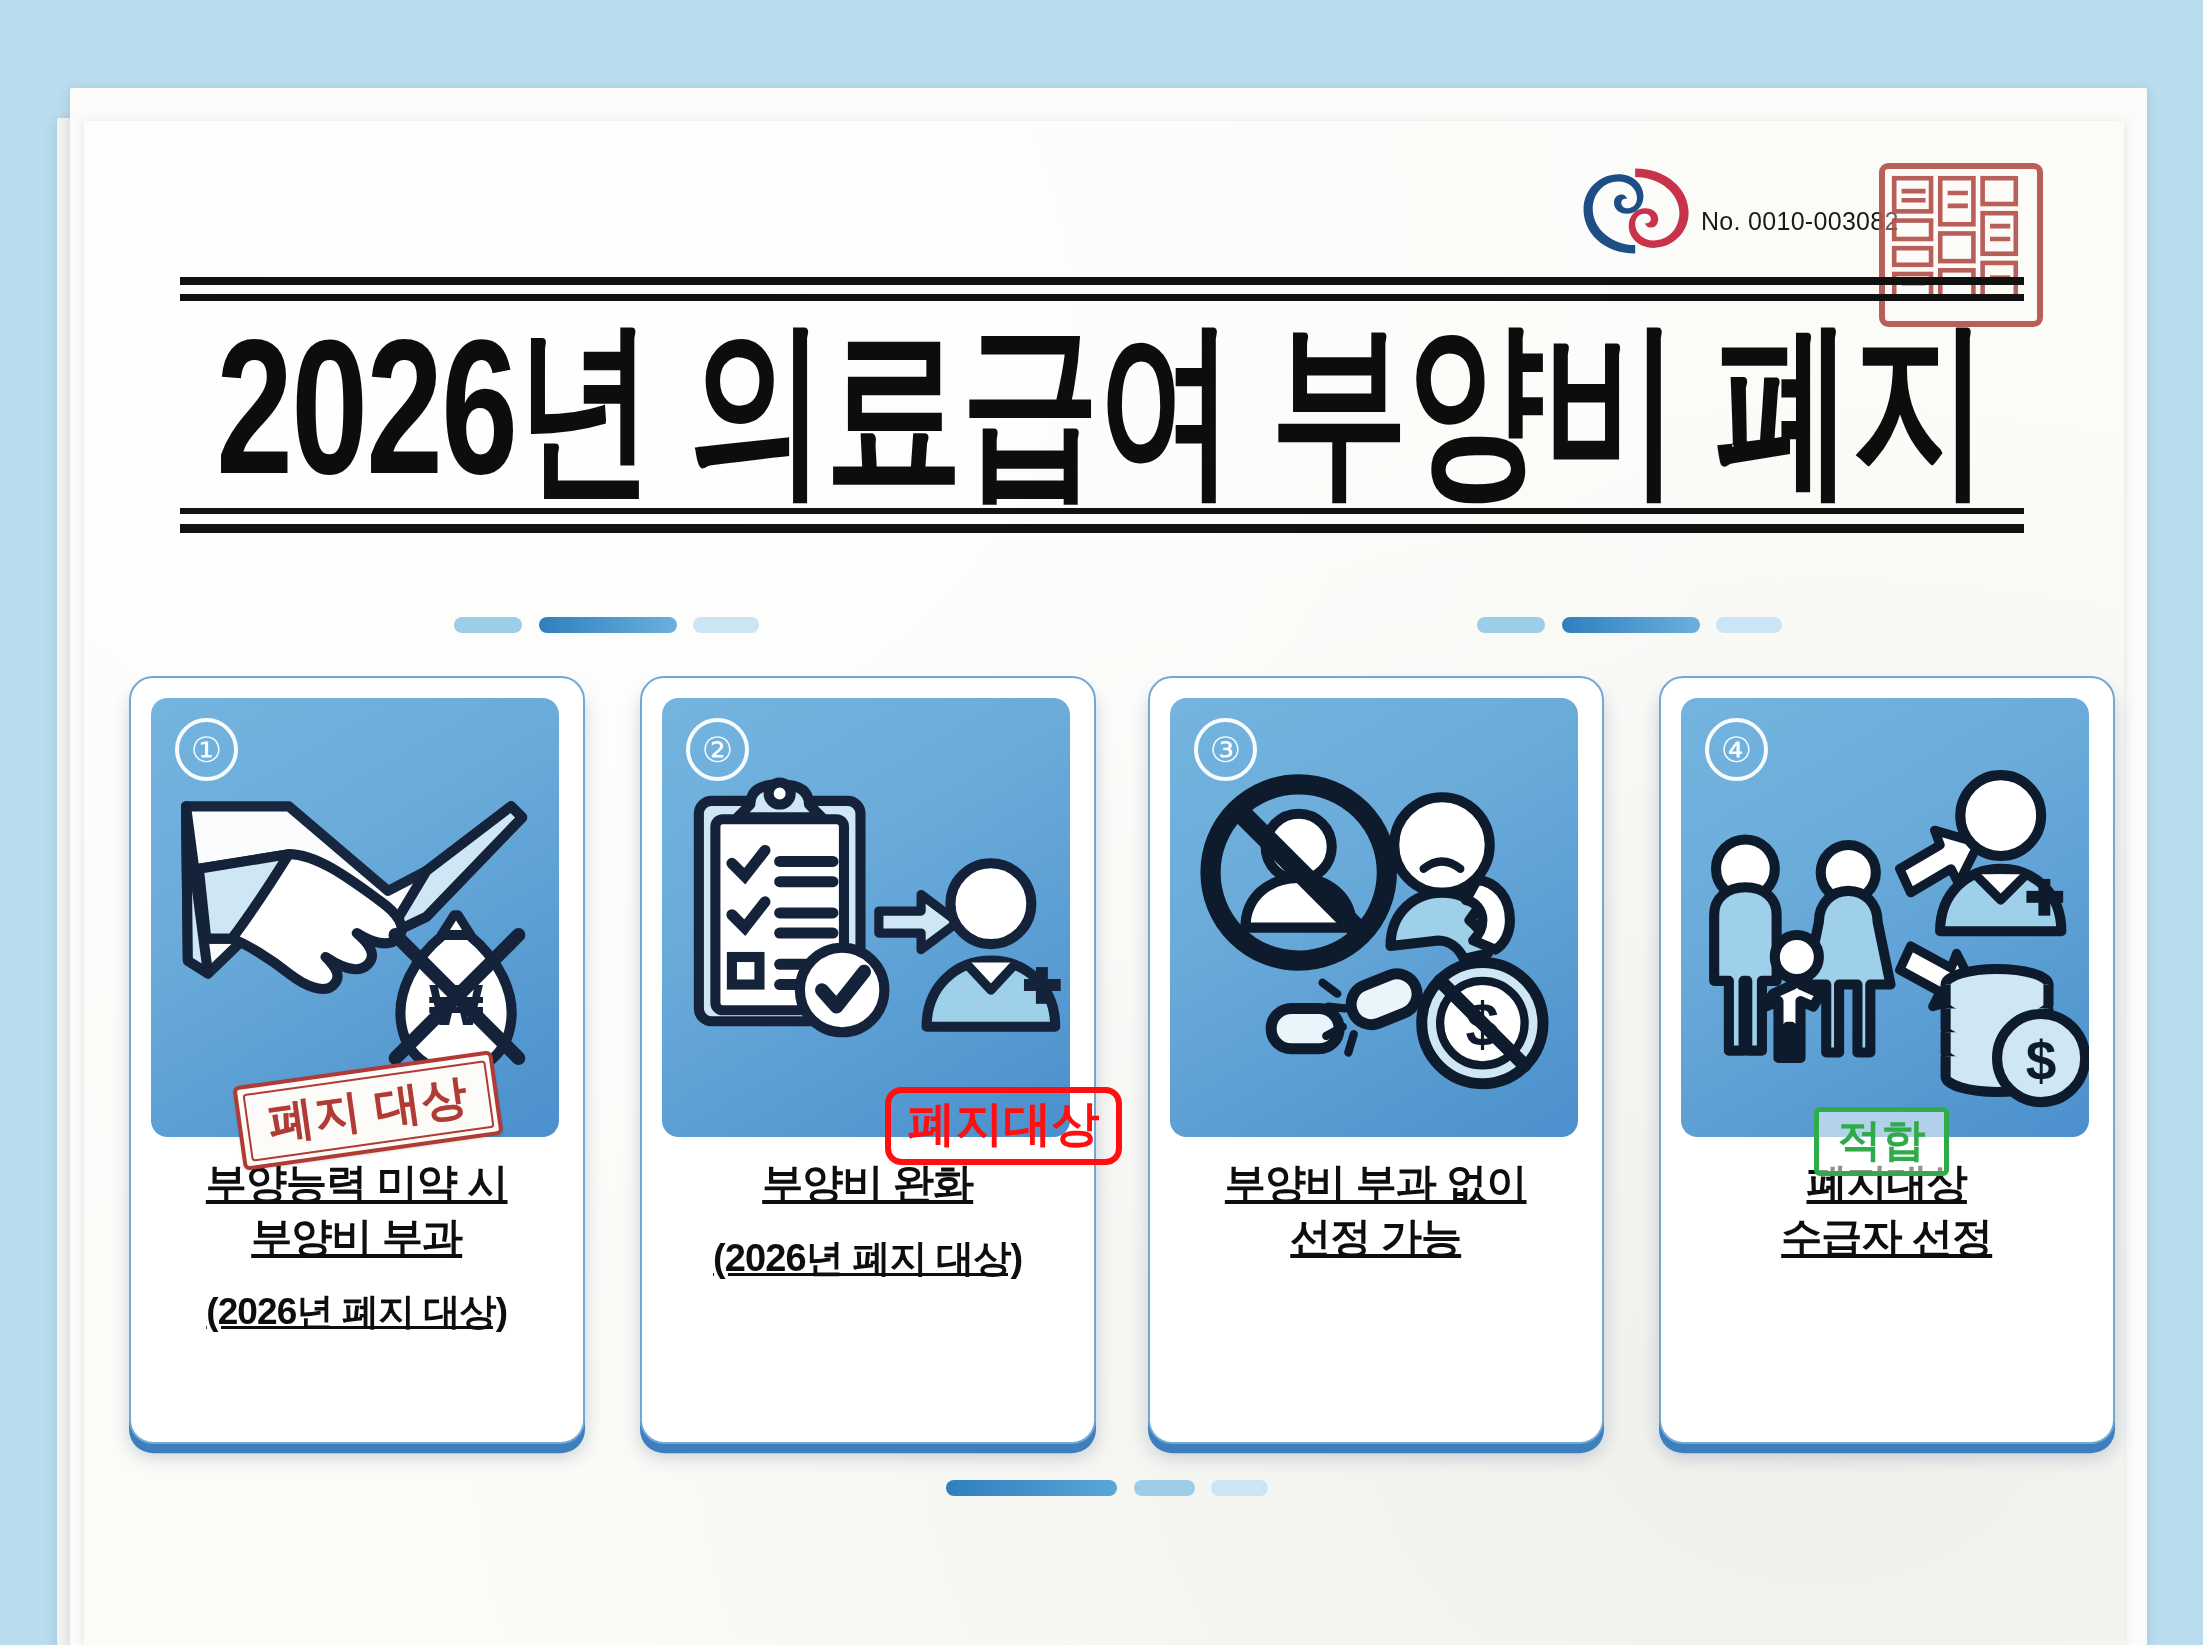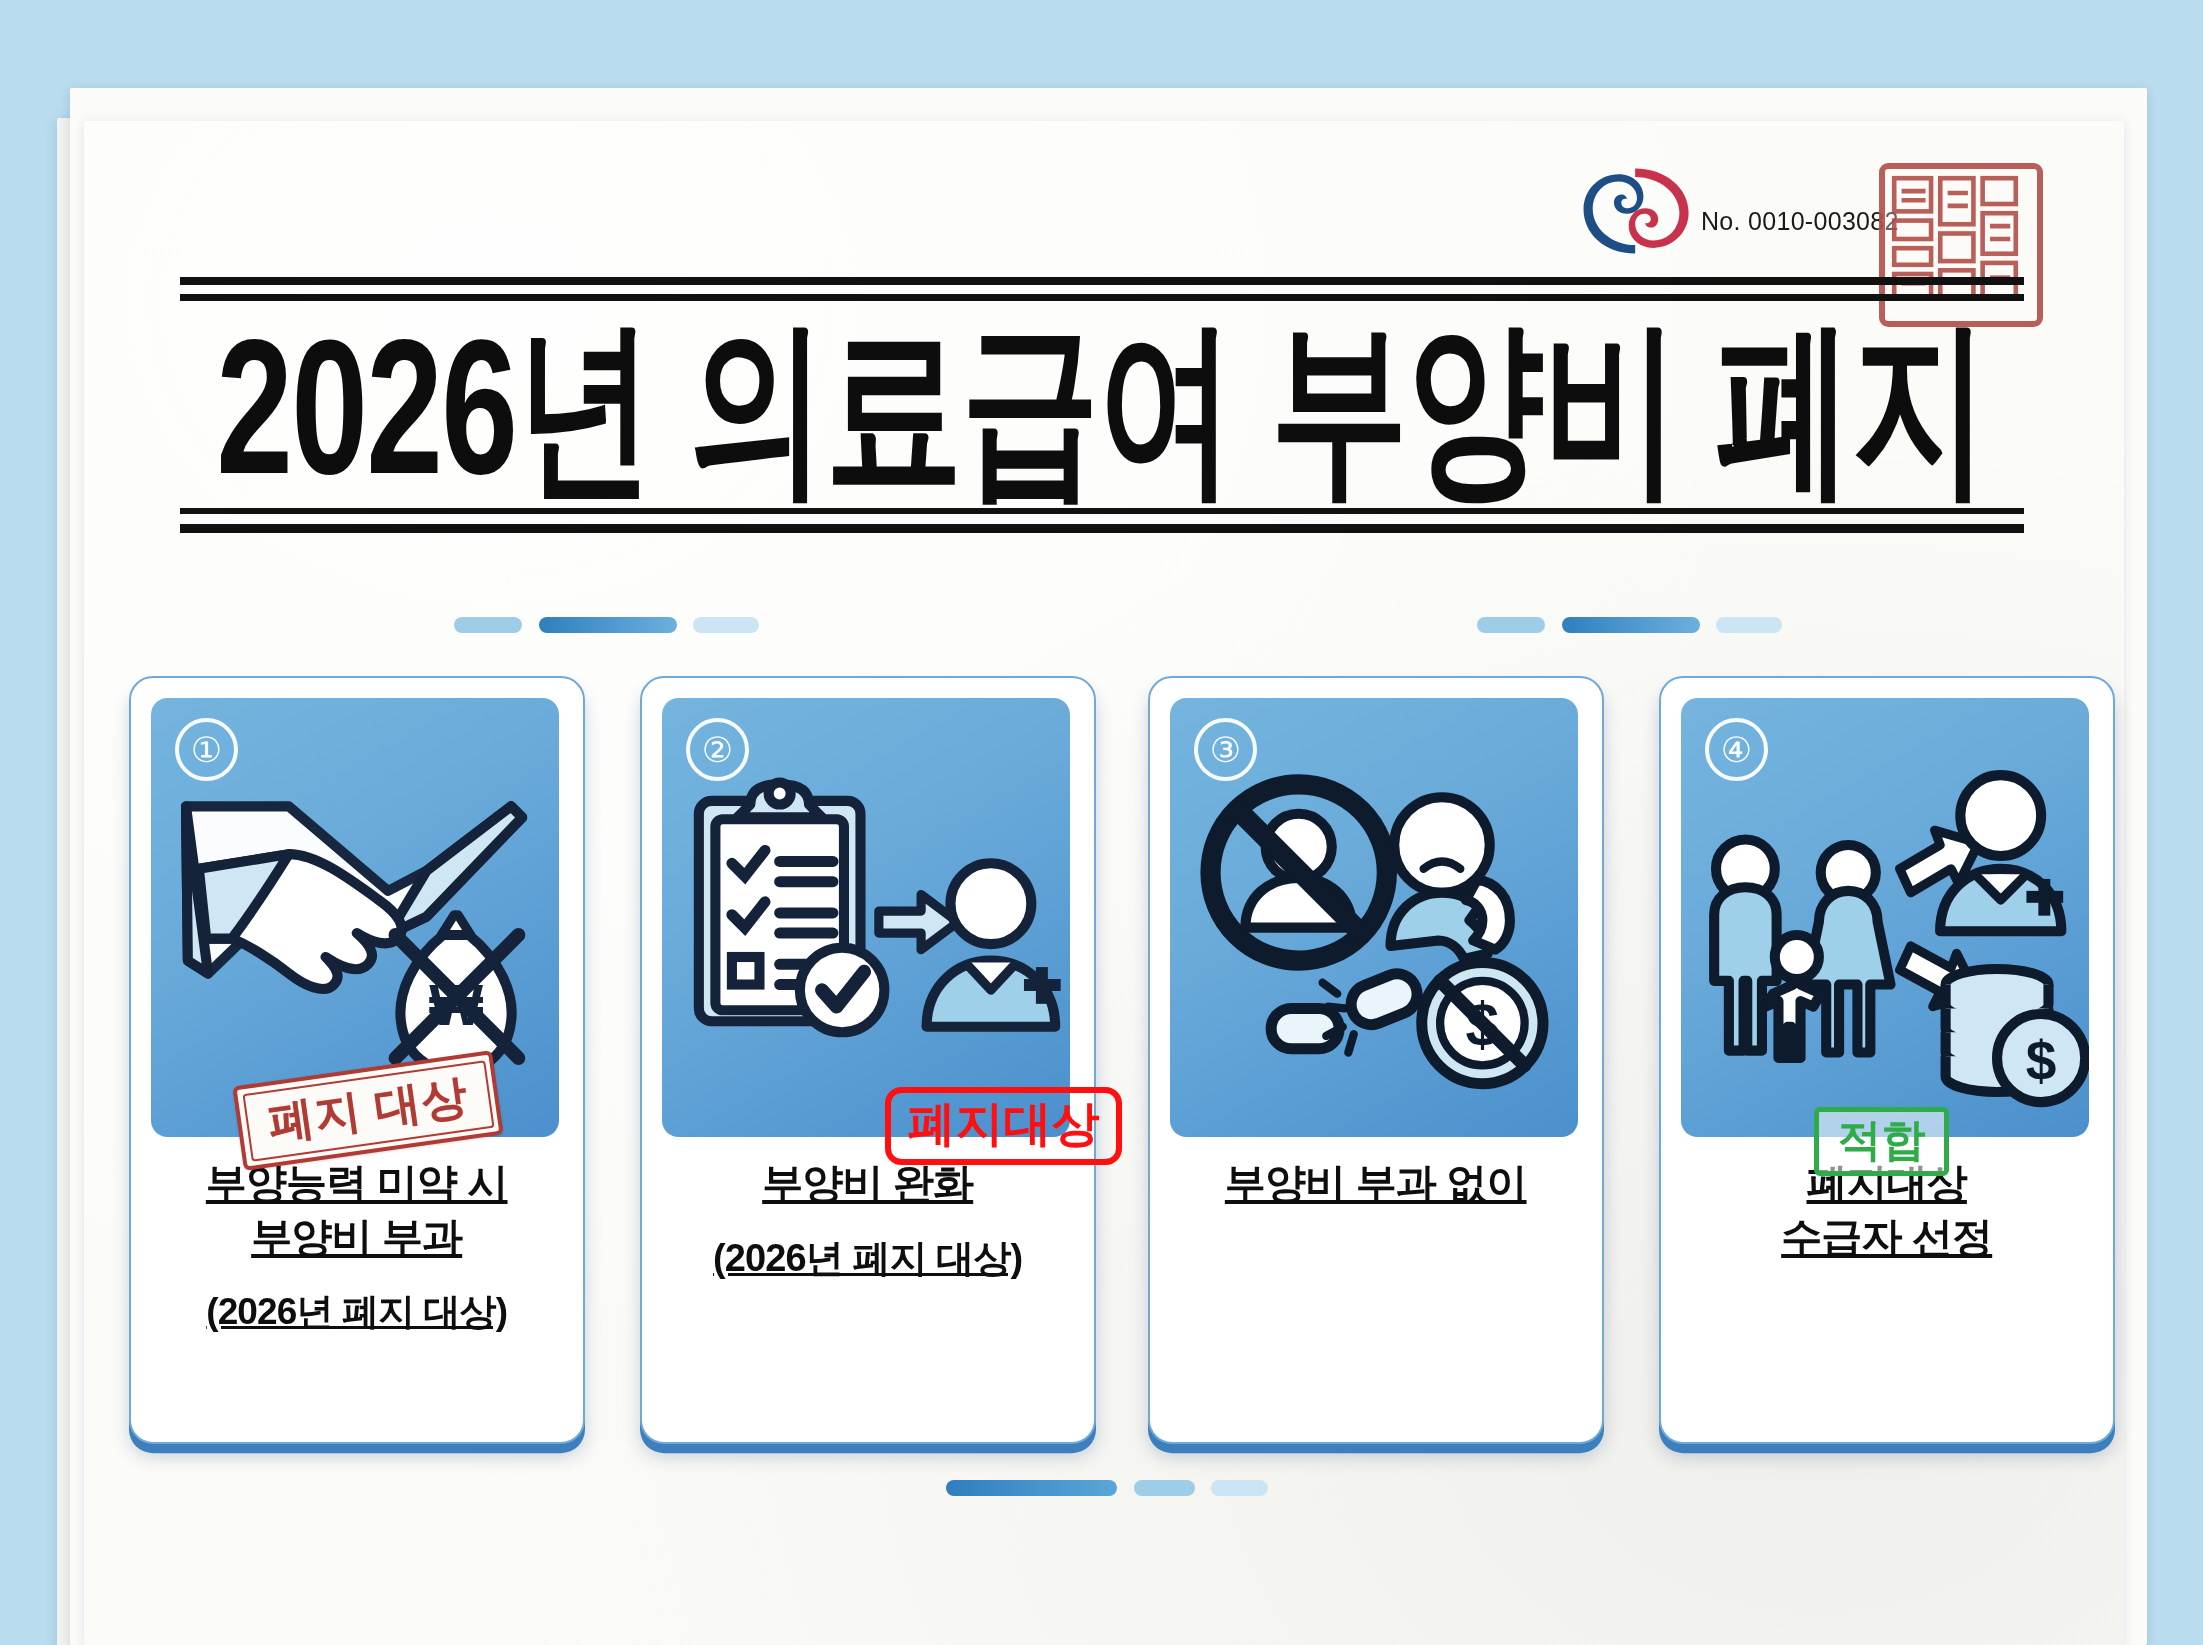--- a/index.html
+++ b/index.html
@@ -308,20 +308,21 @@
             <circle cx="340" cy="354" r="66" fill="#cfe6f5" stroke="#0d1b2c" stroke-width="12"></circle>
             <circle cx="340" cy="354" r="46" fill="#ffffff" stroke="#0d1b2c" stroke-width="9"></circle>
             <text x="340" y="378" font-size="66" font-weight="700" text-anchor="middle" fill="#0d1b2c" font-family="Liberation Sans, sans-serif">$</text>
             <line x1="294" y1="308" x2="386" y2="400" stroke="#0d1b2c" stroke-width="15" stroke-linecap="round"></line>
           </g>
         </svg>
         <div class="numbadge">③</div>
       </div>
       <div class="caption">
         <div class="cap-main">부양비 부과 없이</div>
+        <div class="cap-main">선정 가능</div>
       </div>
     </div>
 
     <div class="card" style="left:1530px;">
       <div class="imgbox">
         <svg class="art" viewBox="0 0 444 478" aria-hidden="true">
           <g stroke="#0d1b2c" stroke-width="11" stroke-linejoin="round" stroke-linecap="round">
             <circle cx="70" cy="186" r="32" fill="#ffffff"></circle>
             <path d="M36 236 c0-18 14-30 34-30 s34 12 34 30 v72 h-16 v76 h-16 v-76 h-4 v76 h-16 v-76 h-16 z" fill="#9fd0ea"></path>
             <circle cx="182" cy="190" r="30" fill="#ffffff"></circle>

